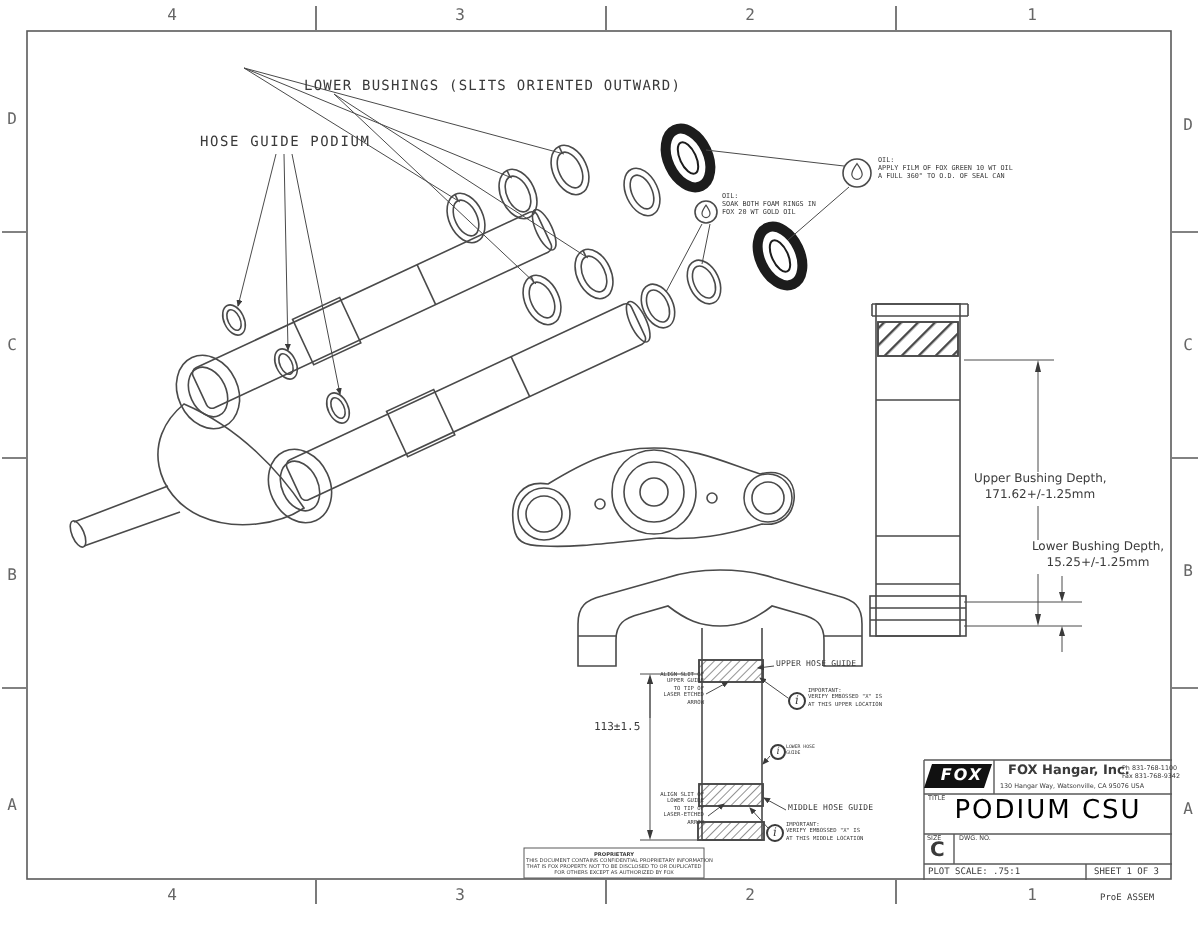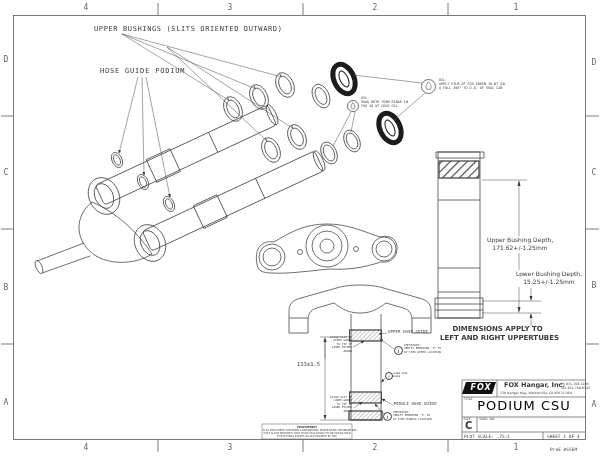--- a/index.html
+++ b/index.html
@@ -249,21 +249,21 @@
   <div class="t zone mono" style="left:511px;top:443px;">1</div>
   <div class="t zone mono" style="left:1px;top:55px;">D</div>
   <div class="t zone mono" style="left:1px;top:168px;">C</div>
   <div class="t zone mono" style="left:1px;top:283px;">B</div>
   <div class="t zone mono" style="left:1px;top:398px;">A</div>
   <div class="t zone mono" style="left:589px;top:58px;">D</div>
   <div class="t zone mono" style="left:589px;top:168px;">C</div>
   <div class="t zone mono" style="left:589px;top:281px;">B</div>
   <div class="t zone mono" style="left:589px;top:400px;">A</div>
 
-  <div class="t mono f7" style="left:94px;top:25px;">UPPER BUSHINGS (SLITS ORIENTED OUTWARD)</div>
+  <div class="t mono f7" style="left:152px;top:39px;">LOWER BUSHINGS (SLITS ORIENTED OUTWARD)</div>
   <div class="t mono f7h" style="left:100px;top:67px;">HOSE GUIDE PODIUM</div>
 
   <div class="t mono f34" style="left:361px;top:97px;">
     <div>OIL:</div>
     <div>SOAK BOTH FOAM RINGS IN</div>
     <div>FOX 20 WT GOLD OIL</div>
   </div>
   <div class="t mono f34" style="left:439px;top:79px;">
     <div>OIL:</div>
     <div>APPLY FILM OF FOX GREEN 10 WT OIL</div>
@@ -310,24 +310,20 @@
 
   <div class="t mono wbg" style="left:297px;top:361px;font-size:5.5px;">113±1.5</div>
 
   <div class="t f6s ctr wbg" style="left:487px;top:236px;width:66px;">
     <div>Upper Bushing Depth,</div>
     <div>171.62+/-1.25mm</div>
   </div>
   <div class="t f6s ctr wbg" style="left:514px;top:270px;width:70px;">
     <div>Lower Bushing Depth,</div>
     <div>15.25+/-1.25mm</div>
-  </div>
-  <div class="t sans ctr" style="left:440px;top:325px;width:115px;font-size:7px;font-weight:bold;line-height:1.3;">
-    <div>DIMENSIONS APPLY TO</div>
-    <div>LEFT AND RIGHT UPPERTUBES</div>
   </div>
 
   <div class="t sans" style="left:467px;top:383px;width:28px;text-align:center;color:#fff;font-size:8px;font-weight:bold;font-style:italic;letter-spacing:1px;">FOX</div>
   <div class="t sans" style="left:504px;top:382px;font-size:6.5px;font-weight:bold;">FOX Hangar, Inc.</div>
   <div class="t sans" style="left:500px;top:391.5px;font-size:3.2px;">130 Hangar Way, Watsonville, CA 95076 USA</div>
   <div class="t sans" style="left:561px;top:383px;font-size:3.2px;">Ph 831-768-1100</div>
   <div class="t sans" style="left:561px;top:387px;font-size:3.2px;">Fax 831-768-9342</div>
   <div class="t sans" style="left:464px;top:398px;font-size:3.2px;">TITLE</div>
   <div class="t sans ctr" style="left:462px;top:399px;width:124px;font-size:13px;letter-spacing:1px;color:#000000;">PODIUM CSU</div>
   <div class="t sans" style="left:463.5px;top:418px;font-size:3.2px;">SIZE</div>

